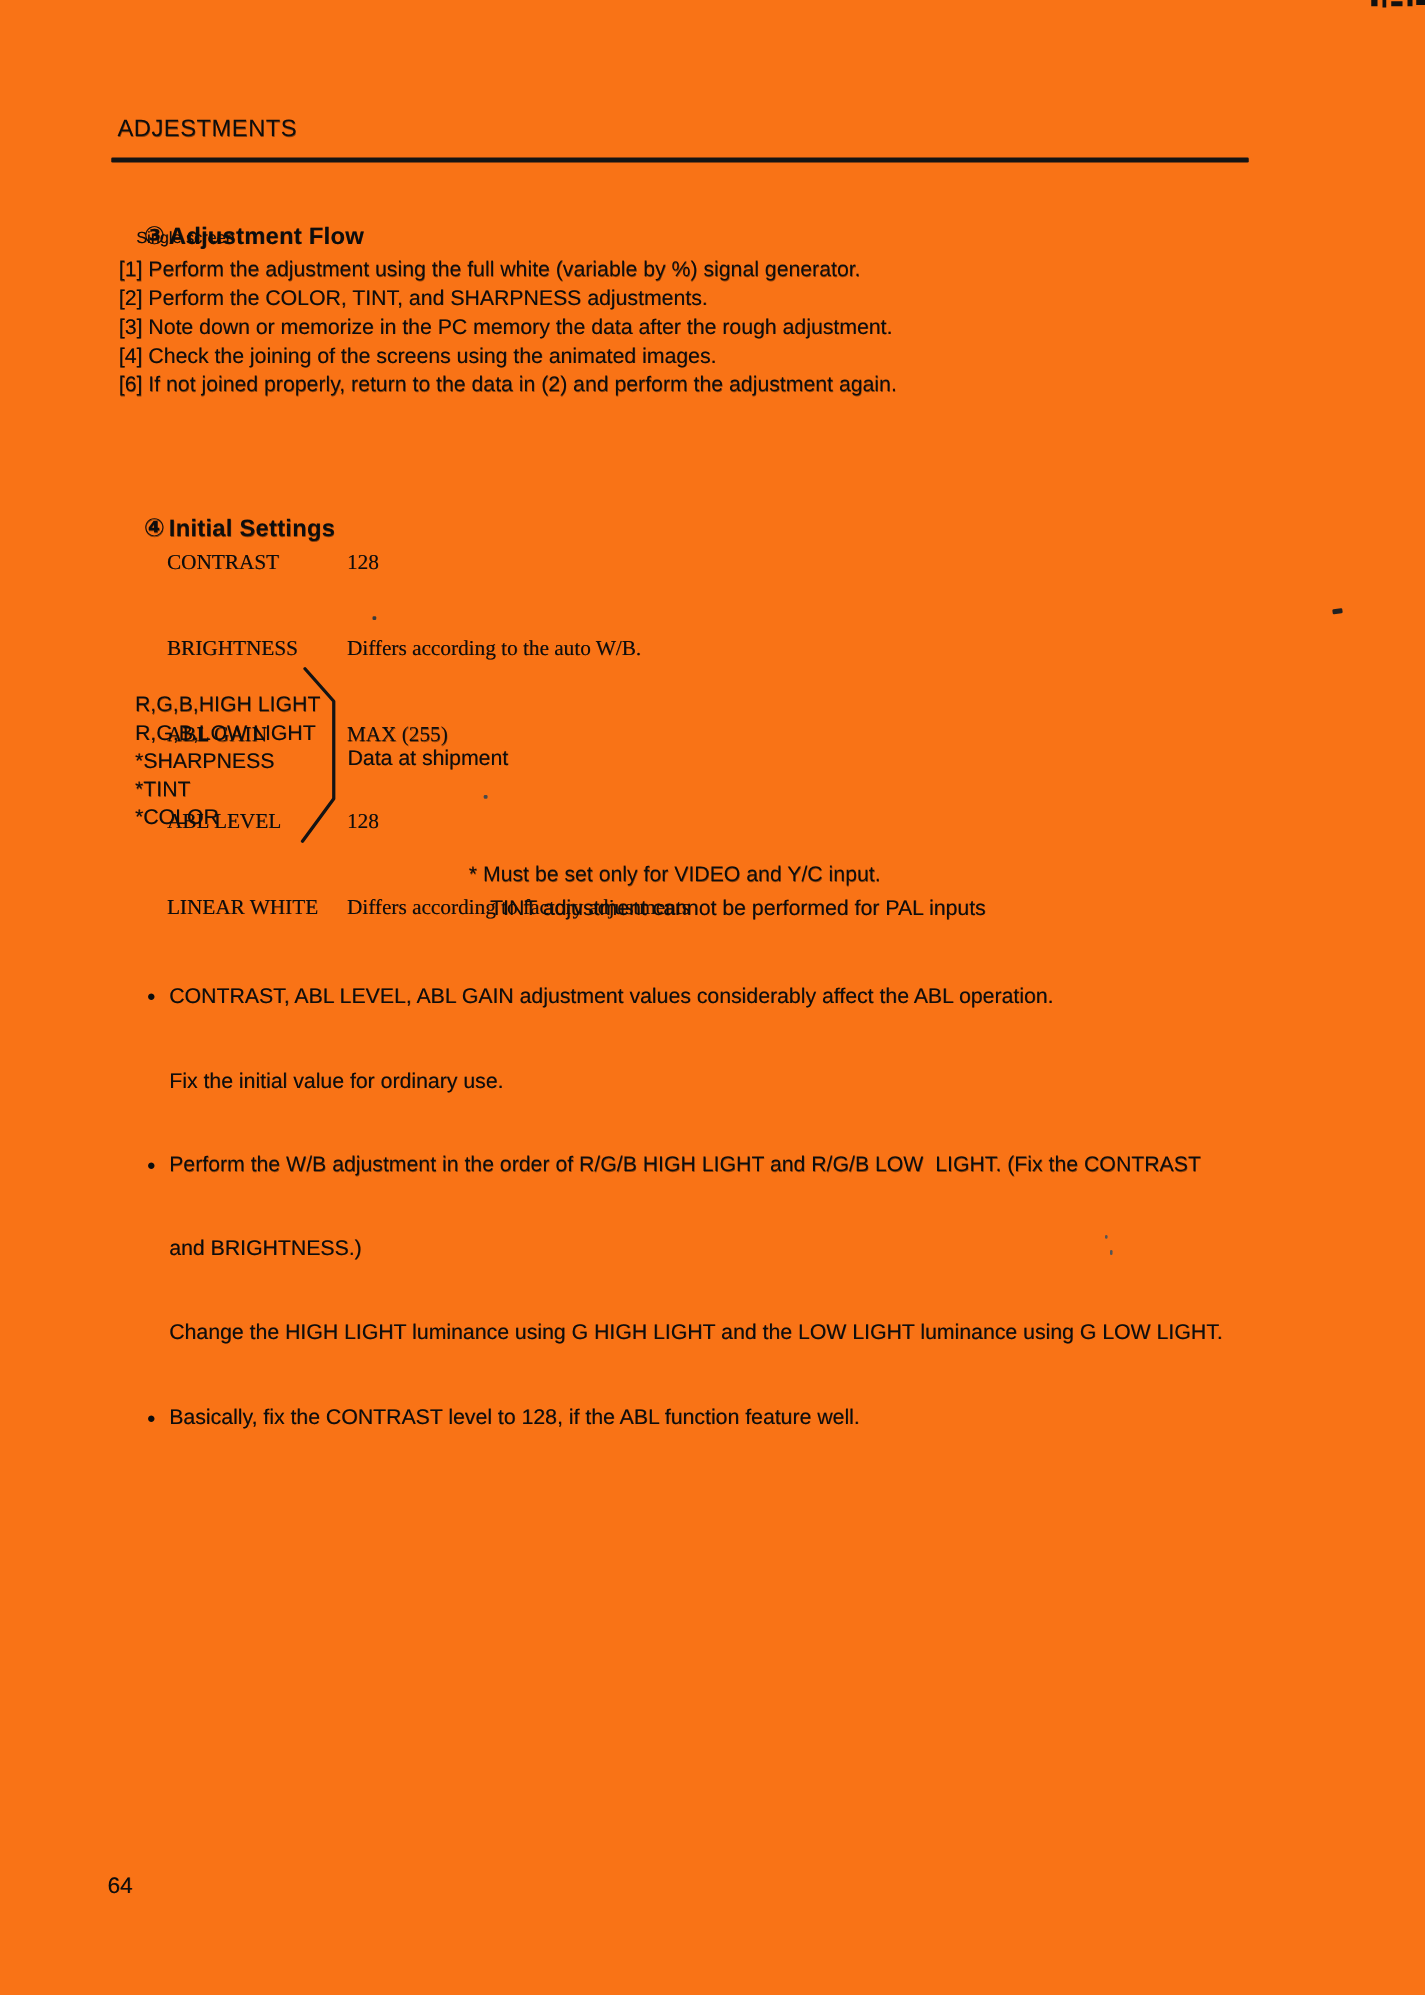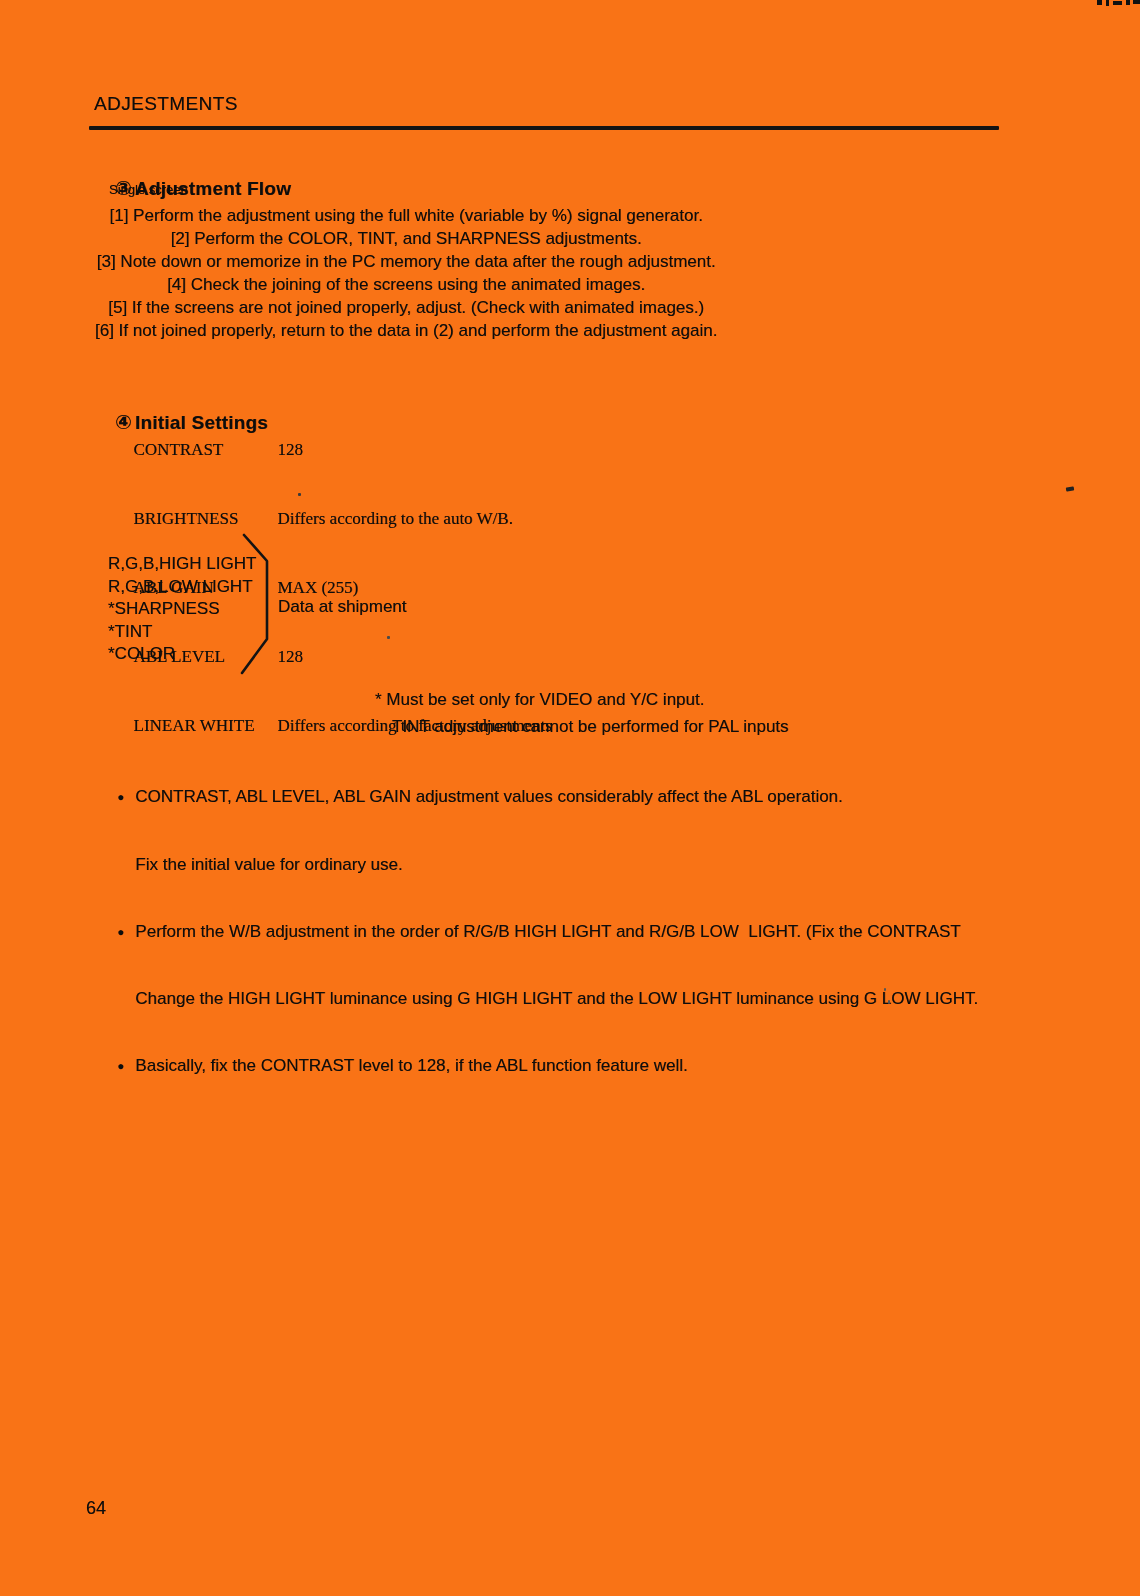--- a/index.html
+++ b/index.html
@@ -16,21 +16,21 @@
 
   .doc-header { left:94px; top:93px; font-size:19px; letter-spacing:0.4px; }
   .header-rule { position:absolute; left:89px; top:126px; width:910px; height:4px;
                  background:#141414; border-radius:1px; }
 
   .section-title { font-size:19px; font-weight:bold; letter-spacing:0.2px; }
   .circled-num { font-weight:bold; font-size:20px; margin-right:3px; }
 
   .flow-title { left:93px; top:154px; }
   .flow-subtitle { left:109px; top:182px; font-size:13px; }
-  .flow-steps { position:absolute; left:95px; top:204px; font-size:17px; line-height:23px;text-align:center; }
+  .flow-steps { position:absolute; left:95px; top:204px; font-size:17px; line-height:23px; }
   .flow-steps .line { white-space:pre; text-shadow:0.35px 0.35px 0 rgba(0,0,0,0.45); }
 
   .settings-title { left:93px; top:388px; }
   .settings-table { position:absolute; left:108px; top:415px; font-size:17px; line-height:23px;font-family:Liberation Serif, serif; }
   .settings-table .row { white-space:pre; }
   .settings-table .label { display:inline-block; width:144px; text-shadow:0.35px 0.35px 0 rgba(0,0,0,0.45); }
   .settings-table .value { text-shadow:0.35px 0.35px 0 rgba(0,0,0,0.45); }
 
   .shipment-items { position:absolute; left:108px; top:553px; font-size:17px; line-height:22.5px; }
   .shipment-items .line { white-space:pre; text-shadow:0.35px 0.35px 0 rgba(0,0,0,0.45); }
@@ -70,21 +70,20 @@
 
   <div class="txt flow-title section-title">
     <span class="circled-num">③</span><span>Adjustment Flow</span>
   </div>
   <div class="txt flow-subtitle">Single screen</div>
   <div class="flow-steps">
       <div class="line">[1] Perform the adjustment using the full white (variable by %) signal generator.</div>
       <div class="line">[2] Perform the COLOR, TINT, and SHARPNESS adjustments.</div>
       <div class="line">[3] Note down or memorize in the PC memory the data after the rough adjustment.</div>
       <div class="line">[4] Check the joining of the screens using the animated images.</div>
-      <div class="line">[5] If the screens are not joined properly, adjust. (Check with animated images.)</div>
       <div class="line">[6] If not joined properly, return to the data in (2) and perform the adjustment again.</div>
     </div>
 
   <div class="txt settings-title section-title">
     <span class="circled-num">④</span><span>Initial Settings</span>
   </div>
 
   <div class="settings-table">
       <div class="row">
       <span class="label">CONTRAST</span><span class="value">128</span>
@@ -122,20 +121,23 @@
       <div class="bullet-line">
       <span class="marker">●</span><span class="btext">CONTRAST, ABL LEVEL, ABL GAIN adjustment values considerably affect the ABL operation.</span>
     </div>
       <div class="bullet-line">
       <span class="marker"></span><span class="btext">Fix the initial value for ordinary use.</span>
     </div>
       <div class="bullet-line">
       <span class="marker">●</span><span class="btext">Perform the W/B adjustment in the order of R/G/B HIGH LIGHT and R/G/B LOW  LIGHT. (Fix the CONTRAST</span>
     </div>
       <div class="bullet-line">
+      <span class="marker"></span><span class="btext">and BRIGHTNESS.)</span>
+    </div>
+      <div class="bullet-line">
       <span class="marker"></span><span class="btext">Change the HIGH LIGHT luminance using G HIGH LIGHT and the LOW LIGHT luminance using G LOW LIGHT.</span>
     </div>
       <div class="bullet-line">
       <span class="marker">●</span><span class="btext">Basically, fix the CONTRAST level to 128, if the ABL function feature well.</span>
     </div>
     </div>
 
   <div class="txt page-number">64</div>
 
   <div class="artifact a1"></div>

